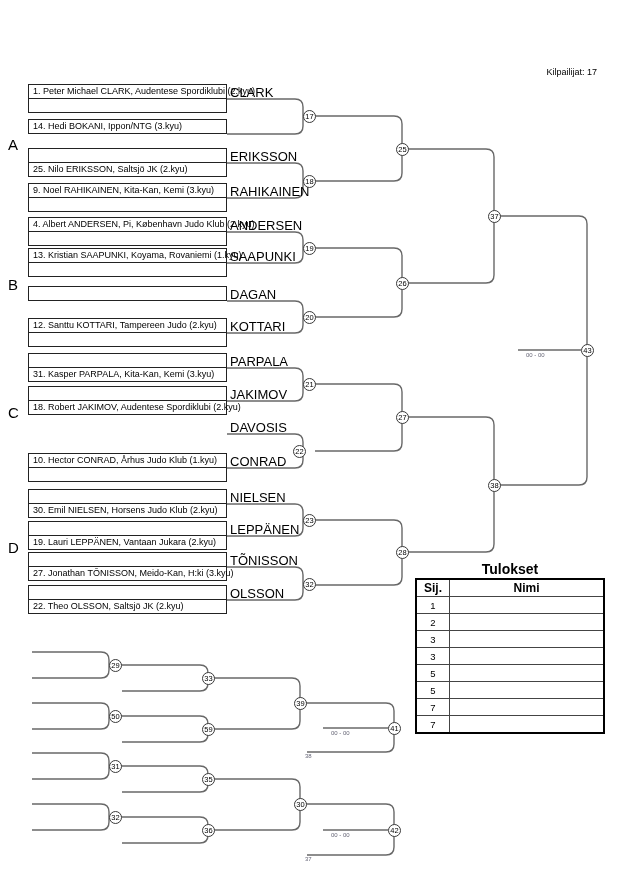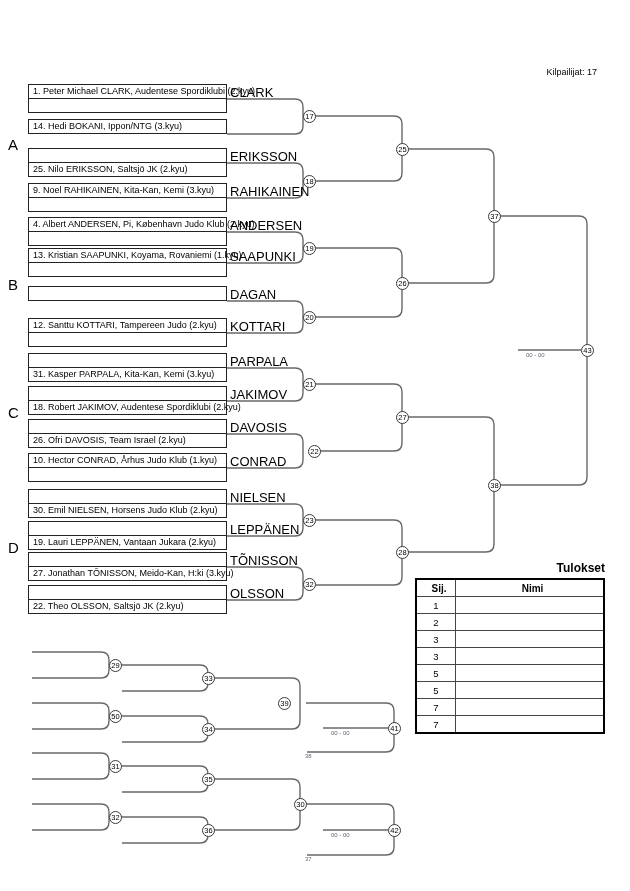--- a/index.html
+++ b/index.html
@@ -13,24 +13,24 @@
   .pair{position:absolute;left:28px;width:199px;z-index:2;}
   .box{box-sizing:border-box;height:15px;border:1.5px solid #222;background:#fff;
        font-size:9px;line-height:11px;padding:1px 0 0 4px;white-space:nowrap;overflow:visible;}
   .box + .box{margin-top:-1.5px;}
   .wl{position:absolute;left:230px;font-size:13px;white-space:nowrap;z-index:3;}
   .mc{position:absolute;box-sizing:border-box;width:13px;height:13px;border:1px solid #3a3a3a;
       border-radius:50%;background:#fff;font-size:7.5px;line-height:11px;text-align:center;z-index:3;}
   .score{position:absolute;font-size:6px;color:#667;z-index:2;}
   .lref{position:absolute;font-size:6px;color:#667;z-index:2;}
   .results{position:absolute;left:415px;top:561px;width:190px;z-index:2;}
-  .rtitle{text-align:right;font-size:12px;font-weight:bold;height:17px;}
+  .rtitle{text-align:center;font-size:14px;font-weight:bold;height:17px;}
   .results table{width:190px;border-collapse:collapse;border:2px solid #000;table-layout:fixed;}
   .results th,.results td{border:1px solid #444;height:16px;padding:0;font-size:9.5px;text-align:center;}
-  .results th{font-size:10px;padding-left:6px;}
+  .results th{font-size:12px;}
   .results .c1{width:32px;}
 </style>
 </head>
 <body>
 
 <div id="sheet">
 
   <svg id="lines" width="630" height="891" viewBox="0 0 630 891">
     <g fill="none" stroke="#686868" stroke-width="1.4">
 
@@ -141,24 +141,20 @@
       <div class="box">12. Santtu KOTTARI, Tampereen Judo (2.kyu)</div>
       <div class="box"></div>
     </div>
   <div class="pair" style="top:353px">
       <div class="box"></div>
       <div class="box">31. Kasper PARPALA, Kita-Kan, Kemi (3.kyu)</div>
     </div>
   <div class="pair" style="top:386px">
       <div class="box"></div>
       <div class="box">18. Robert JAKIMOV, Audentese Spordiklubi (2.kyu)</div>
-    </div>
-  <div class="pair" style="top:419px">
-      <div class="box"></div>
-      <div class="box">26. Ofri DAVOSIS, Team Israel (2.kyu)</div>
     </div>
   <div class="pair" style="top:453px">
       <div class="box">10. Hector CONRAD, Århus Judo Klub (1.kyu)</div>
       <div class="box"></div>
     </div>
   <div class="pair" style="top:489px">
       <div class="box"></div>
       <div class="box">30. Emil NIELSEN, Horsens Judo Klub (2.kyu)</div>
     </div>
   <div class="pair" style="top:521px">
@@ -188,39 +184,39 @@
   <div class="wl" style="top:490px">NIELSEN</div>
   <div class="wl" style="top:522px">LEPPÄNEN</div>
   <div class="wl" style="top:553px">TÕNISSON</div>
   <div class="wl" style="top:586px">OLSSON</div>
 
   <div class="mc" style="left:303px;top:110px">17</div>
   <div class="mc" style="left:303px;top:175px">18</div>
   <div class="mc" style="left:303px;top:242px">19</div>
   <div class="mc" style="left:303px;top:311px">20</div>
   <div class="mc" style="left:303px;top:378px">21</div>
-  <div class="mc" style="left:308px;top:445px">22</div>
+  <div class="mc" style="left:293px;top:445px">22</div>
   <div class="mc" style="left:303px;top:514px">23</div>
   <div class="mc" style="left:303px;top:578px">32</div>
   <div class="mc" style="left:396px;top:143px">25</div>
   <div class="mc" style="left:396px;top:277px">26</div>
   <div class="mc" style="left:396px;top:411px">27</div>
   <div class="mc" style="left:396px;top:546px">28</div>
   <div class="mc" style="left:488px;top:210px">37</div>
   <div class="mc" style="left:488px;top:479px">38</div>
   <div class="mc" style="left:581px;top:344px">43</div>
   <div class="mc" style="left:109px;top:659px">29</div>
   <div class="mc" style="left:109px;top:710px">50</div>
   <div class="mc" style="left:109px;top:760px">31</div>
   <div class="mc" style="left:109px;top:811px">32</div>
   <div class="mc" style="left:202px;top:672px">33</div>
-  <div class="mc" style="left:202px;top:723px">34</div>
+  <div class="mc" style="left:202px;top:723px">59</div>
   <div class="mc" style="left:202px;top:773px">35</div>
   <div class="mc" style="left:202px;top:824px">36</div>
-  <div class="mc" style="left:278px;top:697px">39</div>
+  <div class="mc" style="left:294px;top:697px">39</div>
   <div class="mc" style="left:294px;top:798px">30</div>
   <div class="mc" style="left:388px;top:722px">41</div>
   <div class="mc" style="left:388px;top:824px">42</div>
 
   <div class="score" style="left:526px;top:352px">00 - 00</div>
   <div class="score" style="left:331px;top:730px">00 - 00</div>
   <div class="score" style="left:331px;top:832px">00 - 00</div>
   <div class="lref" style="left:305px;top:753px">38</div>
   <div class="lref" style="left:305px;top:856px">37</div>
 

